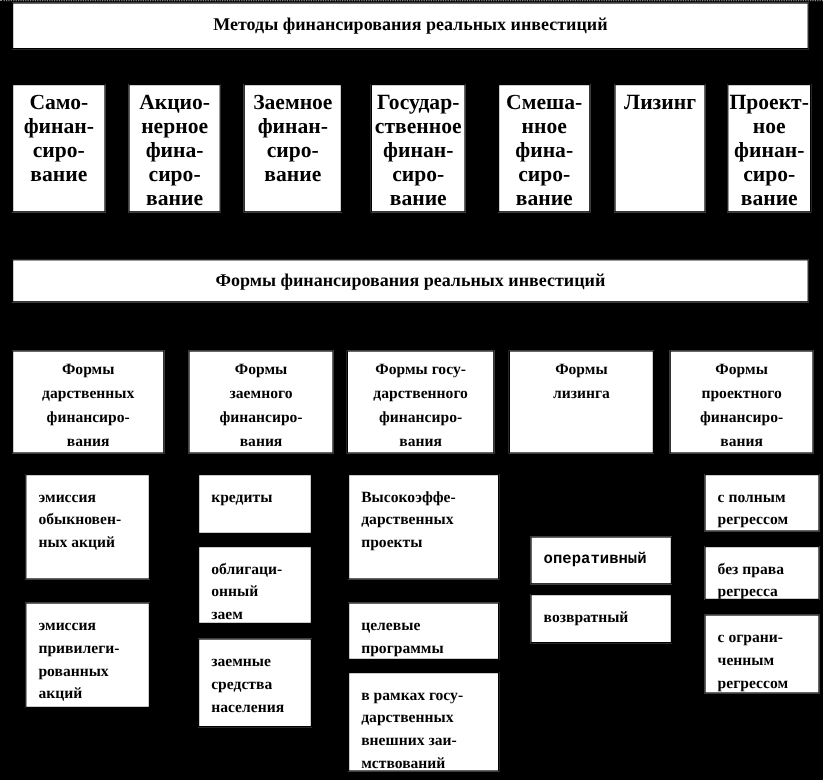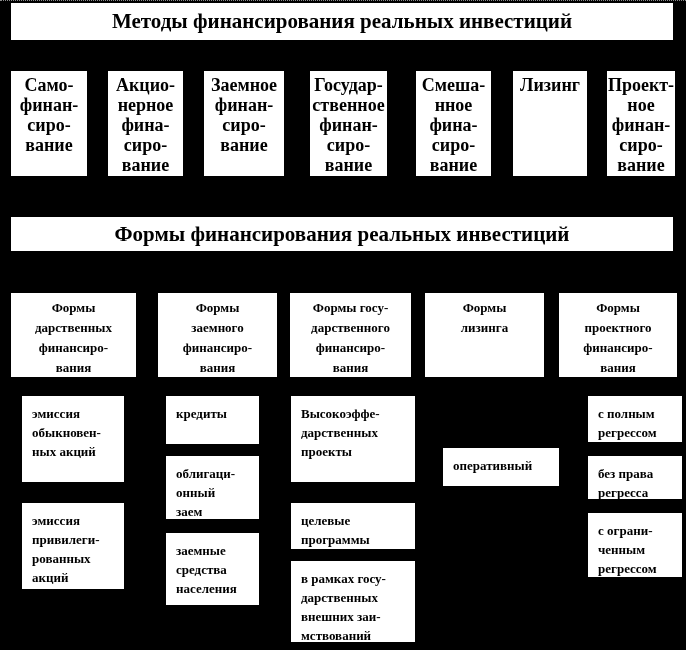--- a/index.html
+++ b/index.html
@@ -25,21 +25,21 @@
     background: #ffffff;
     border: 1px solid #000000;
     color: #000000;
     font-weight: bold;
     overflow: hidden;
   }
   .banner {
     display: flex;
     align-items: center;
     justify-content: center;
-    font-size: 21px;
+    font-size: 15px;
     text-align: center;
   }
   .method {
     text-align: center;
     font-size: 18px;
     line-height: 20px;
     padding-top: 4px;
   }
   .hdr {
     text-align: center;
@@ -178,22 +178,25 @@
       <div class="ln">целевые</div>
       <div class="ln">программы</div>
     </div>
   <div class="box leaf" style="left:290px; top:560px; width:126px; height:83px;">
       <div class="ln">в рамках госу-</div>
       <div class="ln">дарственных</div>
       <div class="ln">внешних заи-</div>
       <div class="ln">мствований</div>
     </div>
 
-  <div class="box leaf" style="left:442px; top:447px; width:118px; height:40px;">
+  <div class="box leaf" style="left:442px; top:447px; width:118px; height:40px;font-family:Liberation Mono, monospace;">
       <div class="ln">оперативный</div>
+    </div>
+  <div class="box leaf" style="left:442px; top:495px; width:118px; height:41px;">
+      <div class="ln">возвратный</div>
     </div>
 
   <div class="box leaf" style="left:587px; top:395px; width:96px; height:48px;">
       <div class="ln">с полным</div>
       <div class="ln">регрессом</div>
     </div>
   <div class="box leaf" style="left:587px; top:455px; width:96px; height:45px;">
       <div class="ln">без права</div>
       <div class="ln">регресса</div>
     </div>

